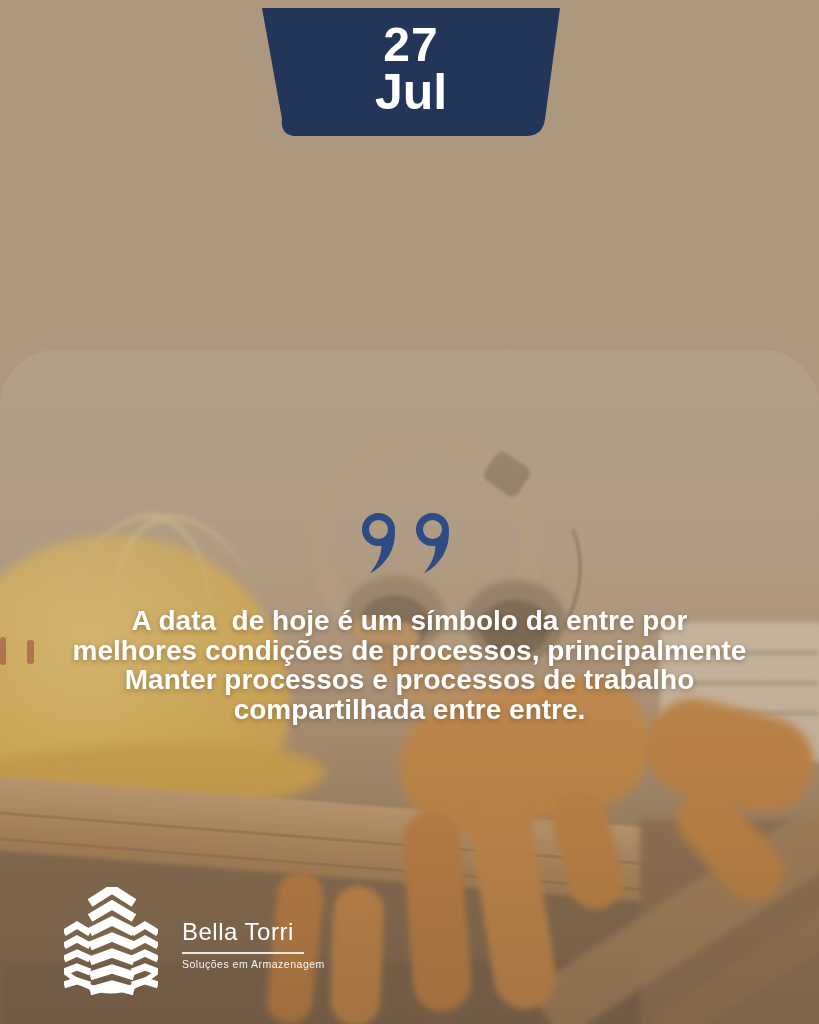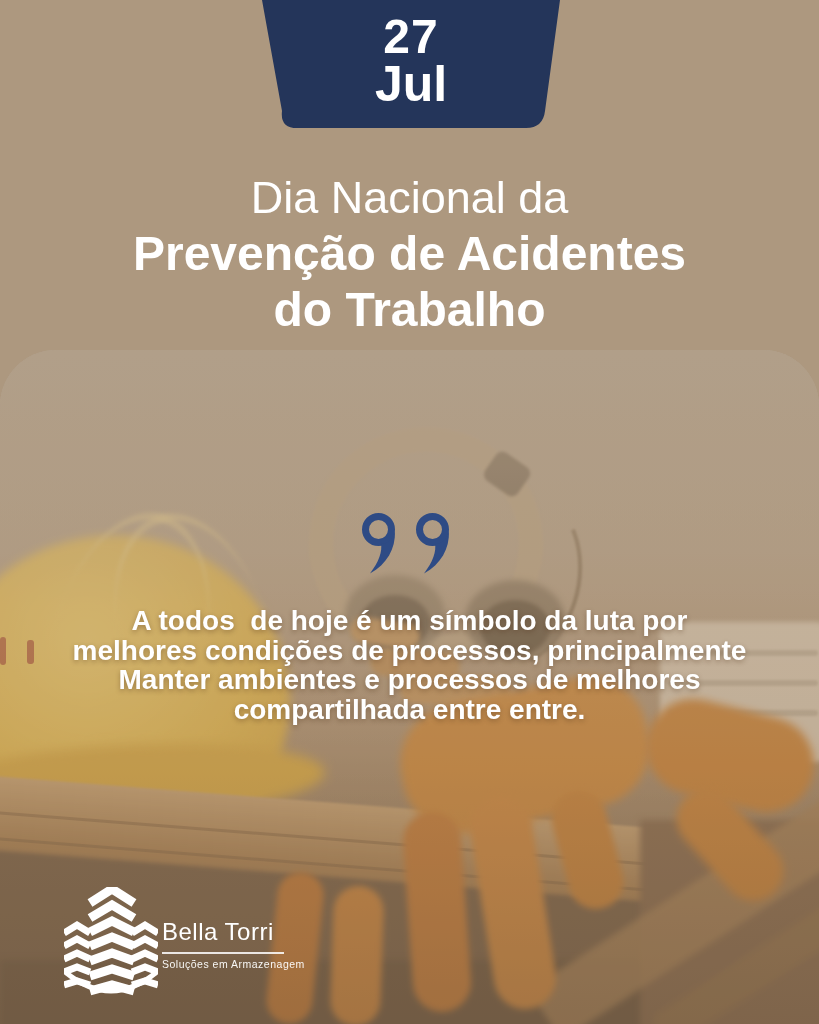--- a/index.html
+++ b/index.html
@@ -6,21 +6,21 @@
     --c-background:#ad987f; --c-badge_navy:#24355a; --c-quote_blue:#2e4b85;
     --c-text_white:#ffffff; --c-helmet_yellow:#e3b343; --c-glove_orange:#c87c2e;
     --c-wood_brown:#a67c4e; --c-wood_dark:#6d5640; --c-photo_light:#b5a592;
   }
   *{margin:0;padding:0;box-sizing:border-box;}
   html,body{width:819px;}
   body{font-family:"Liberation Sans","DejaVu Sans",sans-serif;}
   .poster{position:relative;width:819px;height:1024px;overflow:hidden;background:var(--c-background);}
 
   
-  .badge{position:absolute;left:262px;top:0;width:298px;height:116px;}
+  .badge{position:absolute;left:262px;top:8px;width:298px;height:116px;}
   .badge svg{position:absolute;inset:0;}
   .badge-text{position:absolute;inset:0;display:flex;flex-direction:column;align-items:center;justify-content:center;padding-top:2px;color:var(--c-text_white);}
   .badge-day{font-size:48px;font-weight:700;line-height:50px;letter-spacing:1px;}
   .badge-month{font-size:50px;font-weight:700;line-height:44px;text-align:center;}
 
   
   .title{position:absolute;top:170px;left:0;width:100%;text-align:center;color:var(--c-text_white);}
   .title .t1{font-size:45px;font-weight:400;line-height:56px;}
   .title .t2,.title .t3{font-size:48px;font-weight:700;line-height:56px;}
 
@@ -82,46 +82,41 @@
   .overlay{position:absolute;inset:0;
     background:linear-gradient(180deg,rgba(179,163,144,.95) 0%,rgba(179,160,138,.55) 14%,rgba(175,150,122,.3) 38%,rgba(140,108,76,.2) 62%,rgba(92,68,46,.38) 100%);}
   .overlay2{position:absolute;inset:0;background:rgba(173,146,114,.25);}
 
   
   .quote-icon{position:absolute;top:160px;left:0;width:100%;display:flex;justify-content:center;gap:7px;}
   .quote-text{position:absolute;top:256px;left:0;width:100%;text-align:center;color:var(--c-text_white);
               font-size:28px;font-weight:700;line-height:29.6px;text-shadow:0 2px 5px rgba(80,50,25,.4);}
   .quote-text div{white-space:pre;}
 
-  .brand{position:absolute;left:64px;top:537px;display:flex;align-items:center;gap:4px;color:var(--c-text_white);}
+  .brand{position:absolute;left:64px;top:537px;display:flex;align-items:center;gap:24px;color:var(--c-text_white);}
   .brand-txt{display:flex;flex-direction:column;}
   .brand-name{font-size:24px;font-weight:400;letter-spacing:.5px;line-height:30px;}
   .brand-rule{width:122px;height:2px;background:rgba(255,255,255,.85);margin:5px 0 4px;}
   .brand-tag{font-size:10.5px;letter-spacing:.5px;color:rgba(255,255,255,.95);}
 </style>
 </head>
 <body>
 
 <div class="poster">
 
   <div class="badge">
     <svg viewBox="0 0 298 128" width="298" height="128" aria-hidden="true">
       <path d="M0 0 H298 L283 111 Q281 128 264 128 H35 Q18 128 20 111 Z" fill="var(--c-badge_navy,#24355a)"></path>
     </svg>
     <div class="badge-text">
       <div class="badge-day">27</div>
       <div class="badge-month">Jul</div>
     </div>
   </div>
 
-  <div class="title">
-    <div class="t1">Dia Nacional da</div>
-    <div class="t2">Prevenção de Acidentes</div>
-    <div class="t3">do Trabalho</div>
-  </div>
 
   <div class="card">
 
     <div class="ph under-brim"></div>
     <div class="ph helmet"></div>
     <div class="ph helmet-brim"></div>
     <div class="ph helmet-rib rib1"></div>
     <div class="ph helmet-rib rib2"></div>
     <div class="ph red-mark rm1"></div>
     <div class="ph red-mark rm2"></div>
@@ -168,23 +163,23 @@
         <circle cx="19.5" cy="19.5" r="13" fill="none" stroke="var(--c-quote_blue,#2e4b85)" stroke-width="7"></circle>
         <path d="M36 21 C36.5 39 28 54 11 63.5 C20 51.5 23.5 42 22 32.5 C26.5 35.5 33 31 36 21 Z" fill="var(--c-quote_blue,#2e4b85)"></path>
       </svg>
       <svg viewBox="0 0 47 70" width="47" height="70" aria-hidden="true">
         <circle cx="19.5" cy="19.5" r="13" fill="none" stroke="var(--c-quote_blue,#2e4b85)" stroke-width="7"></circle>
         <path d="M36 21 C36.5 39 28 54 11 63.5 C20 51.5 23.5 42 22 32.5 C26.5 35.5 33 31 36 21 Z" fill="var(--c-quote_blue,#2e4b85)"></path>
       </svg>
     </div>
 
     <div class="quote-text">
-      <div>A todos  de hoje é um símbolo da luta por</div>
+      <div>A data  de hoje é um símbolo da entre por</div>
       <div>melhores condições de processos, principalmente</div>
-      <div>Manter ambientes e processos de melhores</div>
+      <div>Manter processos e processos de trabalho</div>
       <div>compartilhada entre entre.</div>
     </div>
 
     <div class="brand">
       <svg viewBox="0 0 94 112" width="94" height="112" aria-hidden="true">
         <g stroke="#ffffff" fill="none">
 
           <g stroke-width="9">
             <path d="M26 16 L48 2 L70 16"></path>
             <path d="M26 31 L48 18 L70 31"></path>

